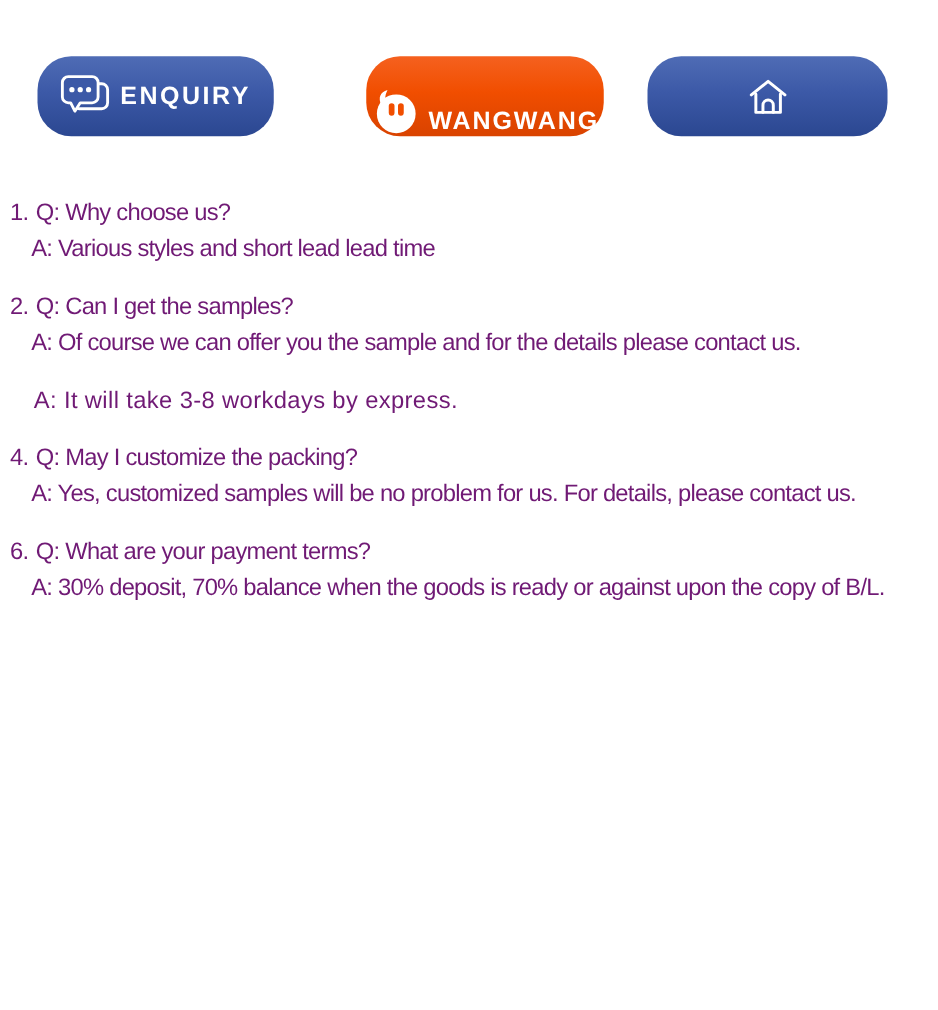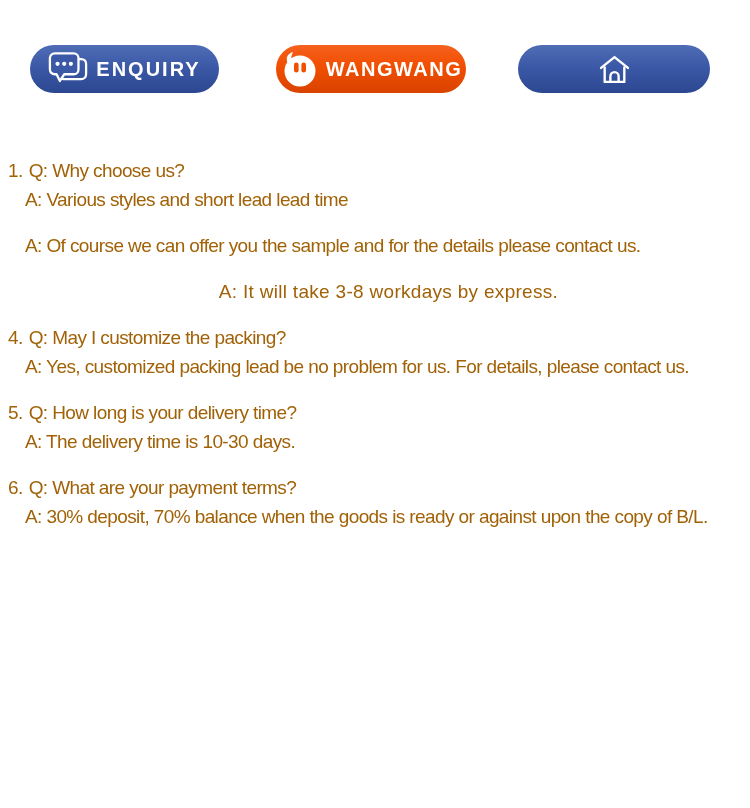--- a/index.html
+++ b/index.html
@@ -7,21 +7,21 @@
     width:750px;height:808px;
     background:#ffffff;
     font-family:"Liberation Sans","DejaVu Sans",sans-serif;
     position:relative;
     overflow:hidden;
   }
   
   .pill{
     position:absolute;
     top:45px;
-    height:48px;
+    height:64px;
     border-radius:27px;
     display:flex;
     align-items:center;
     justify-content:center;
     gap:8px;
     color:#ffffff;
     font-weight:bold;
     font-size:20px;
     letter-spacing:2px;
     cursor:pointer;
@@ -29,44 +29,44 @@
     text-decoration:none;
   }
   .pill-blue{
     background:linear-gradient(180deg,#4f6cb5 0%,#3c59a7 45%,#2b4791 100%);
   }
   .pill-orange{
     background:linear-gradient(180deg,#f5611f 0%,#f14e00 45%,#d94300 100%);
     letter-spacing:1.5px;
   }
   .pill-enquiry{left:30px;width:189px;}
-  .pill-wangwang{left:276px;width:190px;}
+  .pill-wangwang{left:293px;width:190px;align-items:flex-end;}
   .pill-home{left:518px;width:192px;}
   .pill .icon{display:flex;align-items:center;justify-content:center;}
   .pill svg{display:block;}
   
   .faq{
     position:absolute;
     top:156px;
     left:8px;
     right:0;
-    color:#a16207;
+    color:#701a75;
     font-size:19px;
     letter-spacing:-0.6px;
   }
   .faq-item{margin-bottom:17px;}
   .q-line,.a-line{
     line-height:29px;
     white-space:nowrap;
   }
   .a-line{padding-left:17px;}
   .q-num{display:inline-block;margin-right:6px;}
   .faq-item.wide .q-line,
   .faq-item.wide .a-line{letter-spacing:0.3px;}
-  .faq-item.wide .a-line{padding-left:19px;text-align:center;}
+  .faq-item.wide .a-line{padding-left:19px;}
 </style>
 </head>
 <body>
 
 <div>
 
   <a class="pill pill-blue pill-enquiry">
     <span class="icon">
       <svg width="40" height="37" viewBox="0 0 42 38" fill="none">
         <rect x="11" y="8" width="29" height="21" rx="5" stroke="#ffffff" stroke-width="2.4"></rect>
@@ -104,35 +104,32 @@
 </div>
 
 <div class="faq">
 
   <div class="faq-item">
     <div class="q-line"><span class="q-num">1.</span><span>Q: Why choose us?</span></div>
     <div class="a-line">A: Various styles and short lead lead time</div>
   </div>
 
   <div class="faq-item">
+    <div class="q-line"><span class="q-num">2.</span><span>Q: Can I get the samples?</span></div>
     <div class="a-line">A: Of course we can offer you the sample and for the details please contact us.</div>
   </div>
 
   <div class="faq-item wide">
     <div class="a-line">A: It will take 3-8 workdays by express.</div>
   </div>
 
   <div class="faq-item">
     <div class="q-line"><span class="q-num">4.</span><span>Q: May I customize the packing?</span></div>
-    <div class="a-line">A: Yes, customized packing lead be no problem for us. For details, please contact us.</div>
+    <div class="a-line">A: Yes, customized samples will be no problem for us. For details, please contact us.</div>
   </div>
 
-  <div class="faq-item">
-    <div class="q-line"><span class="q-num">5.</span><span>Q: How long is your delivery time?</span></div>
-    <div class="a-line">A: The delivery time is 10-30 days.</div>
-  </div>
 
   <div class="faq-item">
     <div class="q-line"><span class="q-num">6.</span><span>Q: What are your payment terms?</span></div>
     <div class="a-line">A: 30% deposit, 70% balance when the goods is ready or against upon the copy of B/L.</div>
   </div>
 
 </div>
 
 </body></html>

